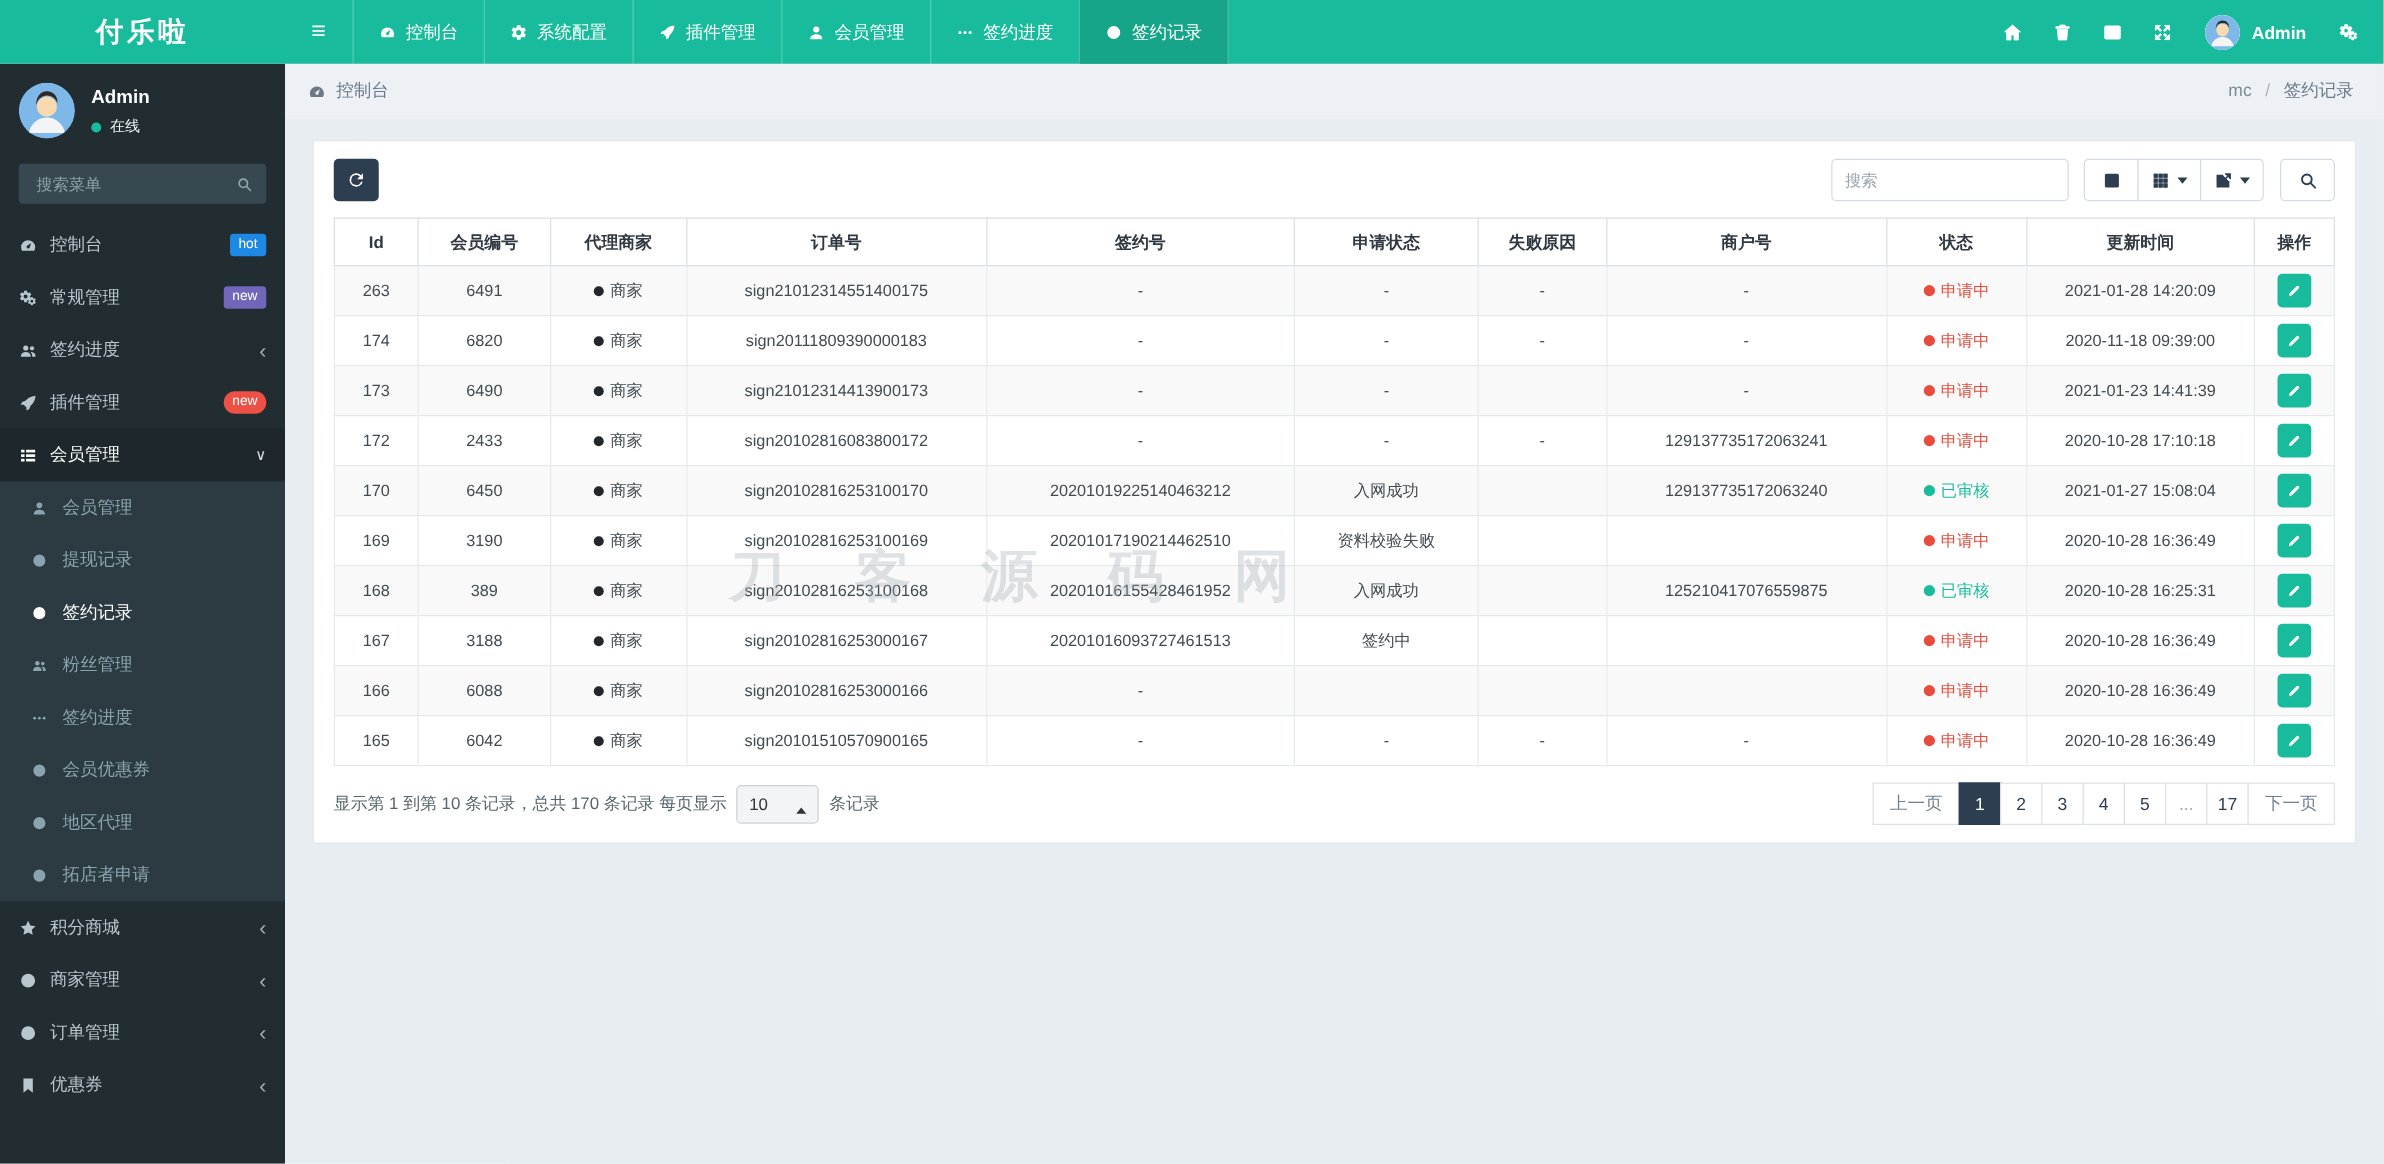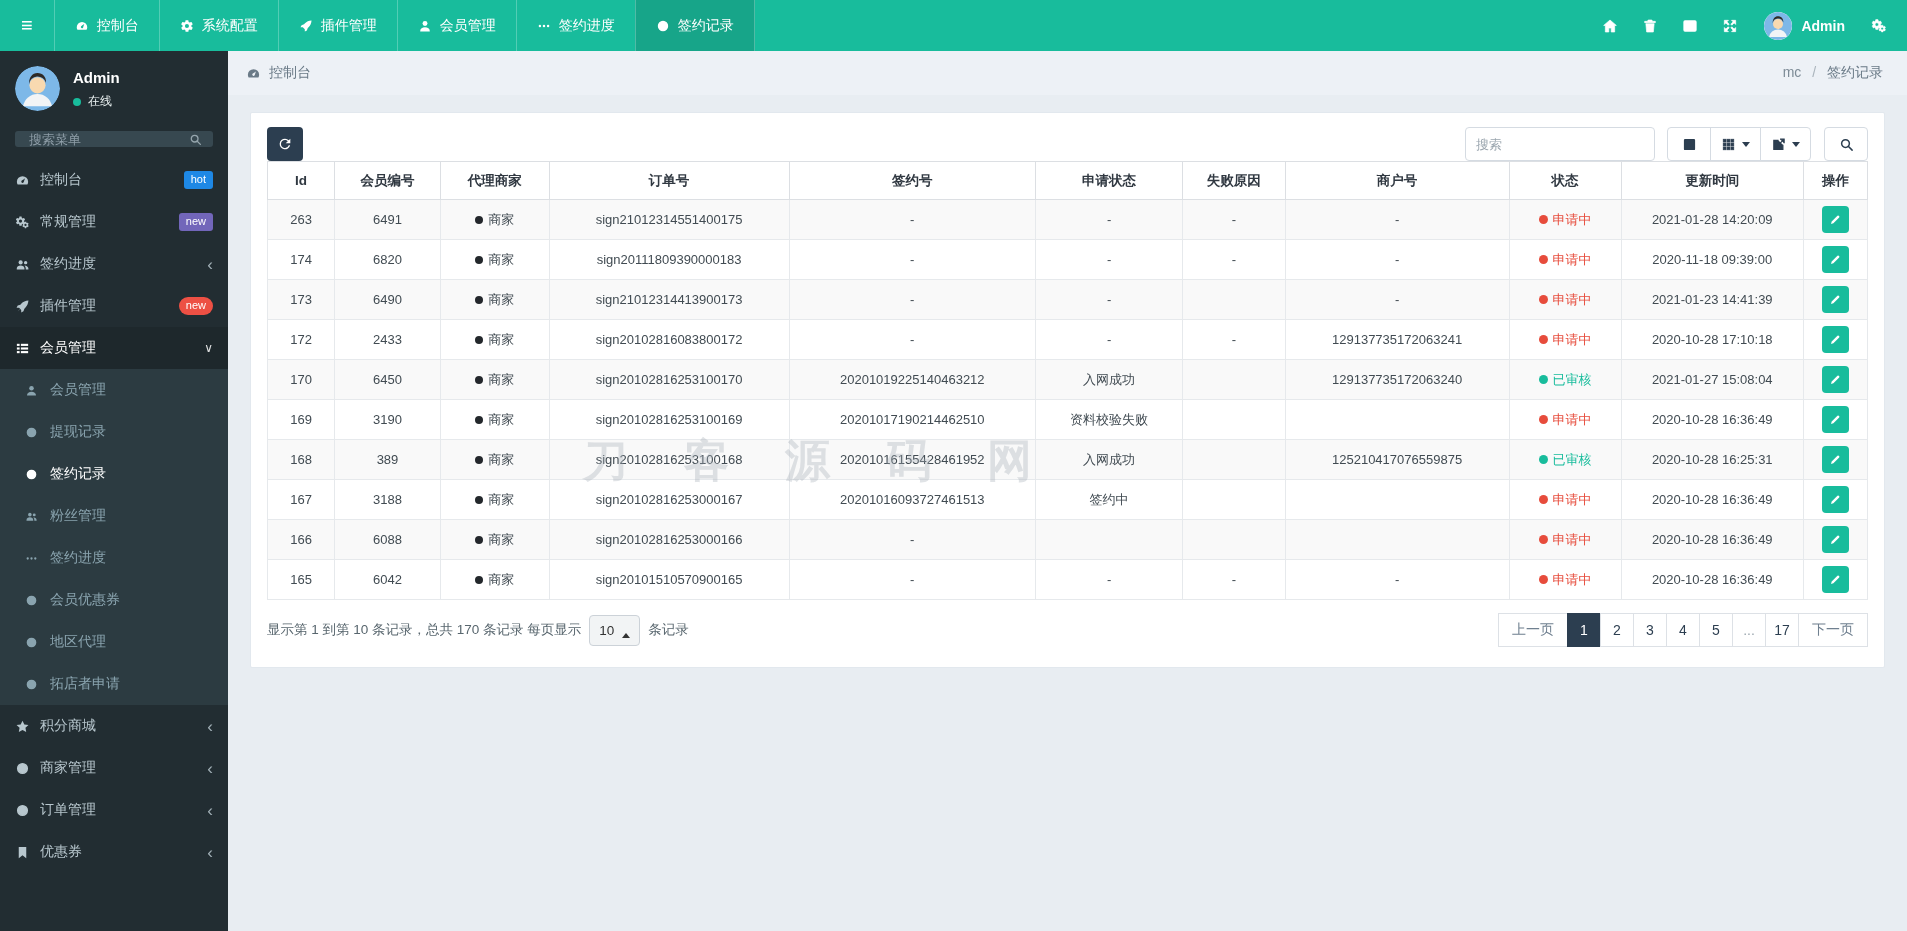--- a/index.html
+++ b/index.html
@@ -24,21 +24,21 @@
   .top-user{display:flex;align-items:center;gap:9px;padding:0 14px;cursor:pointer}
   .top-user .av{width:28px;height:28px;border-radius:50%;overflow:hidden;background:#fff}
   .top-user .nm{font-size:14px;font-weight:bold}
   
   .sidebar{position:absolute;top:51px;left:0;bottom:0;width:228px;background:#222d32;overflow:hidden;z-index:5}
   .user-panel{display:flex;gap:13px;padding:15px}
   .user-panel .av{width:45px;height:45px;border-radius:50%;overflow:hidden}
   .uname{color:#fff;font-size:15px;font-weight:bold;margin-top:3px}
   .ustat{color:#eef5f5;font-size:12px;margin-top:7px;display:flex;align-items:center;gap:7px}
   .dot{display:inline-block;width:8px;height:8px;border-radius:50%}
-  .sb-search{margin:5px 15px 12px;display:flex;align-items:center;background:#374850;border-radius:3px;height:16px;padding:0 4px 0 12px}
+  .sb-search{margin:5px 15px 12px;display:flex;align-items:center;background:#374850;border-radius:3px;height:32px;padding:0 4px 0 12px}
   .sb-search input{flex:1;background:transparent;border:none;outline:none;color:#ccc;font-size:13px;min-width:0;font-family:inherit}
   .sb-search input::placeholder{color:#8f9ea8}
   .sb-search .sbtn{width:28px;height:26px;display:flex;align-items:center;justify-content:center;cursor:pointer}
   .sb-search svg{width:13px;height:13px;stroke:#95a5ad;fill:none}
   .sb-item{height:42px;display:flex;align-items:center;gap:11px;padding:0 15px;color:#b8c7ce;font-size:14px;cursor:pointer;position:relative}
   .sb-item svg{width:15px;height:15px;fill:currentColor;flex:none}
   .sb-item .lbl{flex:1;white-space:nowrap;overflow:hidden}
   .sb-item.parent-active{background:#1e282c;color:#fff}
   .submenu{background:#2c3b41}
   .submenu .sb-item{padding-left:25px;color:#8aa4af;height:42px}
@@ -68,47 +68,48 @@
   .search-input::placeholder{color:#9aa5ae}
   .btn-group{display:flex;margin-left:12px}
   .tbtn{height:34px;min-width:44px;display:flex;align-items:center;justify-content:center;gap:6px;border:1px solid #d5dbe2;background:#fff;color:#2c3e50;cursor:pointer;margin-left:-1px;padding:0 10px}
   .tbtn:first-child{border-radius:4px 0 0 4px;margin-left:0}
   .tbtn:last-child{border-radius:0 4px 4px 0}
   .tbtn svg{width:15px;height:15px;fill:#2c3e50;stroke:#2c3e50}
   .caret-d{width:0;height:0;border-left:4px solid transparent;border-right:4px solid transparent;border-top:5px solid #2c3e50}
   .btn-search{height:34px;width:44px;margin-left:13px;border:1px solid #d5dbe2;background:#fff;border-radius:4px;display:flex;align-items:center;justify-content:center;cursor:pointer}
   .btn-search svg{width:15px;height:15px;stroke:#2c3e50;fill:none}
   
-  table.grid{width:100%;border-collapse:collapse;font-size:13px;color:#414b52;table-layout:fixed}
+  table.grid{width:100%;border-collapse:collapse;margin-top:13px;font-size:13px;color:#414b52;table-layout:fixed}
   .grid th{border:1px solid #dcdfe3;height:37px;font-size:13.5px;color:#303841;font-weight:bold;text-align:center;padding:0 4px}
   .grid td{border:1px solid #e6e9ec;height:39px;text-align:center;padding:0 5px;overflow:hidden;white-space:nowrap}
   .grid tbody tr:nth-child(odd){background:#f9f9f9}
   .cellflex{display:inline-flex;align-items:center;gap:5px;vertical-align:middle}
   .st-red{color:#e74c3c}
   .st-green{color:#18bc9c}
   .dk{background:#23272b}
   .rd{background:#e74c3c}
   .gn{background:#18bc9c}
   .btn-edit{width:27px;height:27px;border:none;border-radius:4px;background:#18bc9c;display:inline-flex;align-items:center;justify-content:center;cursor:pointer;vertical-align:middle}
   .btn-edit svg{width:13px;height:13px;fill:#fff}
   
   .tfoot{display:flex;justify-content:space-between;align-items:center;margin-top:13px;color:#58666e;font-size:13.5px}
-  .pgsize{display:inline-flex;align-items:flex-end;gap:8px;border:1px solid #ccd2d8;background:#f2f4f5;border-radius:4px;padding:7px 9px;margin:0 8px;cursor:pointer;color:#333}
+  .pgsize{display:inline-flex;align-items:flex-end;gap:23px;border:1px solid #ccd2d8;background:#f2f4f5;border-radius:4px;padding:7px 9px;margin:0 8px;cursor:pointer;color:#333}
   .caret-u{width:0;height:0;border-left:4px solid transparent;border-right:4px solid transparent;border-bottom:5px solid #333}
   .pager{display:flex}
   .page{min-width:34px;height:34px;display:flex;align-items:center;justify-content:center;border:1px solid #dde1e6;background:#fff;color:#2c3e50;font-size:14px;cursor:pointer;margin-left:-1px;padding:0 6px;box-sizing:border-box}
   .page.wide{padding:0 13px;color:#708090}
   .page.dots{color:#9aa5ae}
   .page.active{background:#2c3e50;border-color:#2c3e50;color:#fff}
   .watermark{position:absolute;left:332px;top:318px;font-size:45px;font-weight:bold;letter-spacing:56px;color:rgba(165,175,184,.35);pointer-events:none;white-space:nowrap;z-index:3}
 </style>
 </head>
 <body>
 
 <div class="topbar">
+  <div class="logo">付乐啦</div>
   <div class="nav">
     <div class="burger">≡</div>
     <div id="top-tabs" style="display:flex;align-items:stretch">
         <div class="tab">
           <span style="display:inline-flex;width:1em;height:1em;align-items:center">
             <svg viewBox="0 0 24 24" fill="currentColor">
               <path d="M12 5a9 9 0 0 0-9 9c0 1.64.44 3.18 1.2 4.5h15.6A8.96 8.96 0 0 0 21 14a9 9 0 0 0-9-9zm1.8 9.9a2.1 2.1 0 0 1-3.6-2.1c.3-.5 5.6-4.1 5.6-4.1s-1.7 5.7-2 6.2z"></path>
             </svg>
           </span>
           <span>控制台</span>

